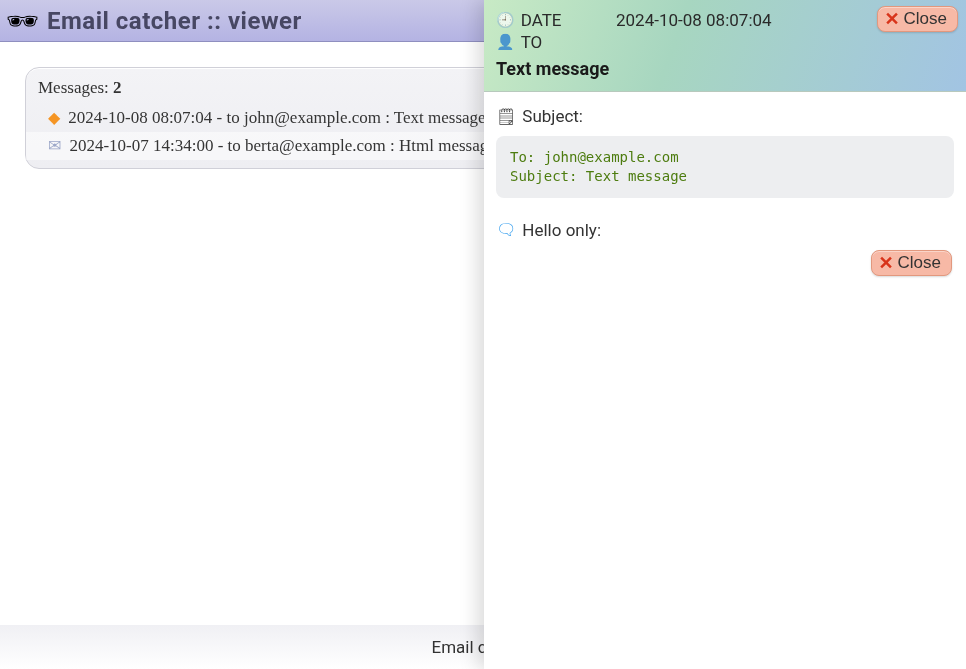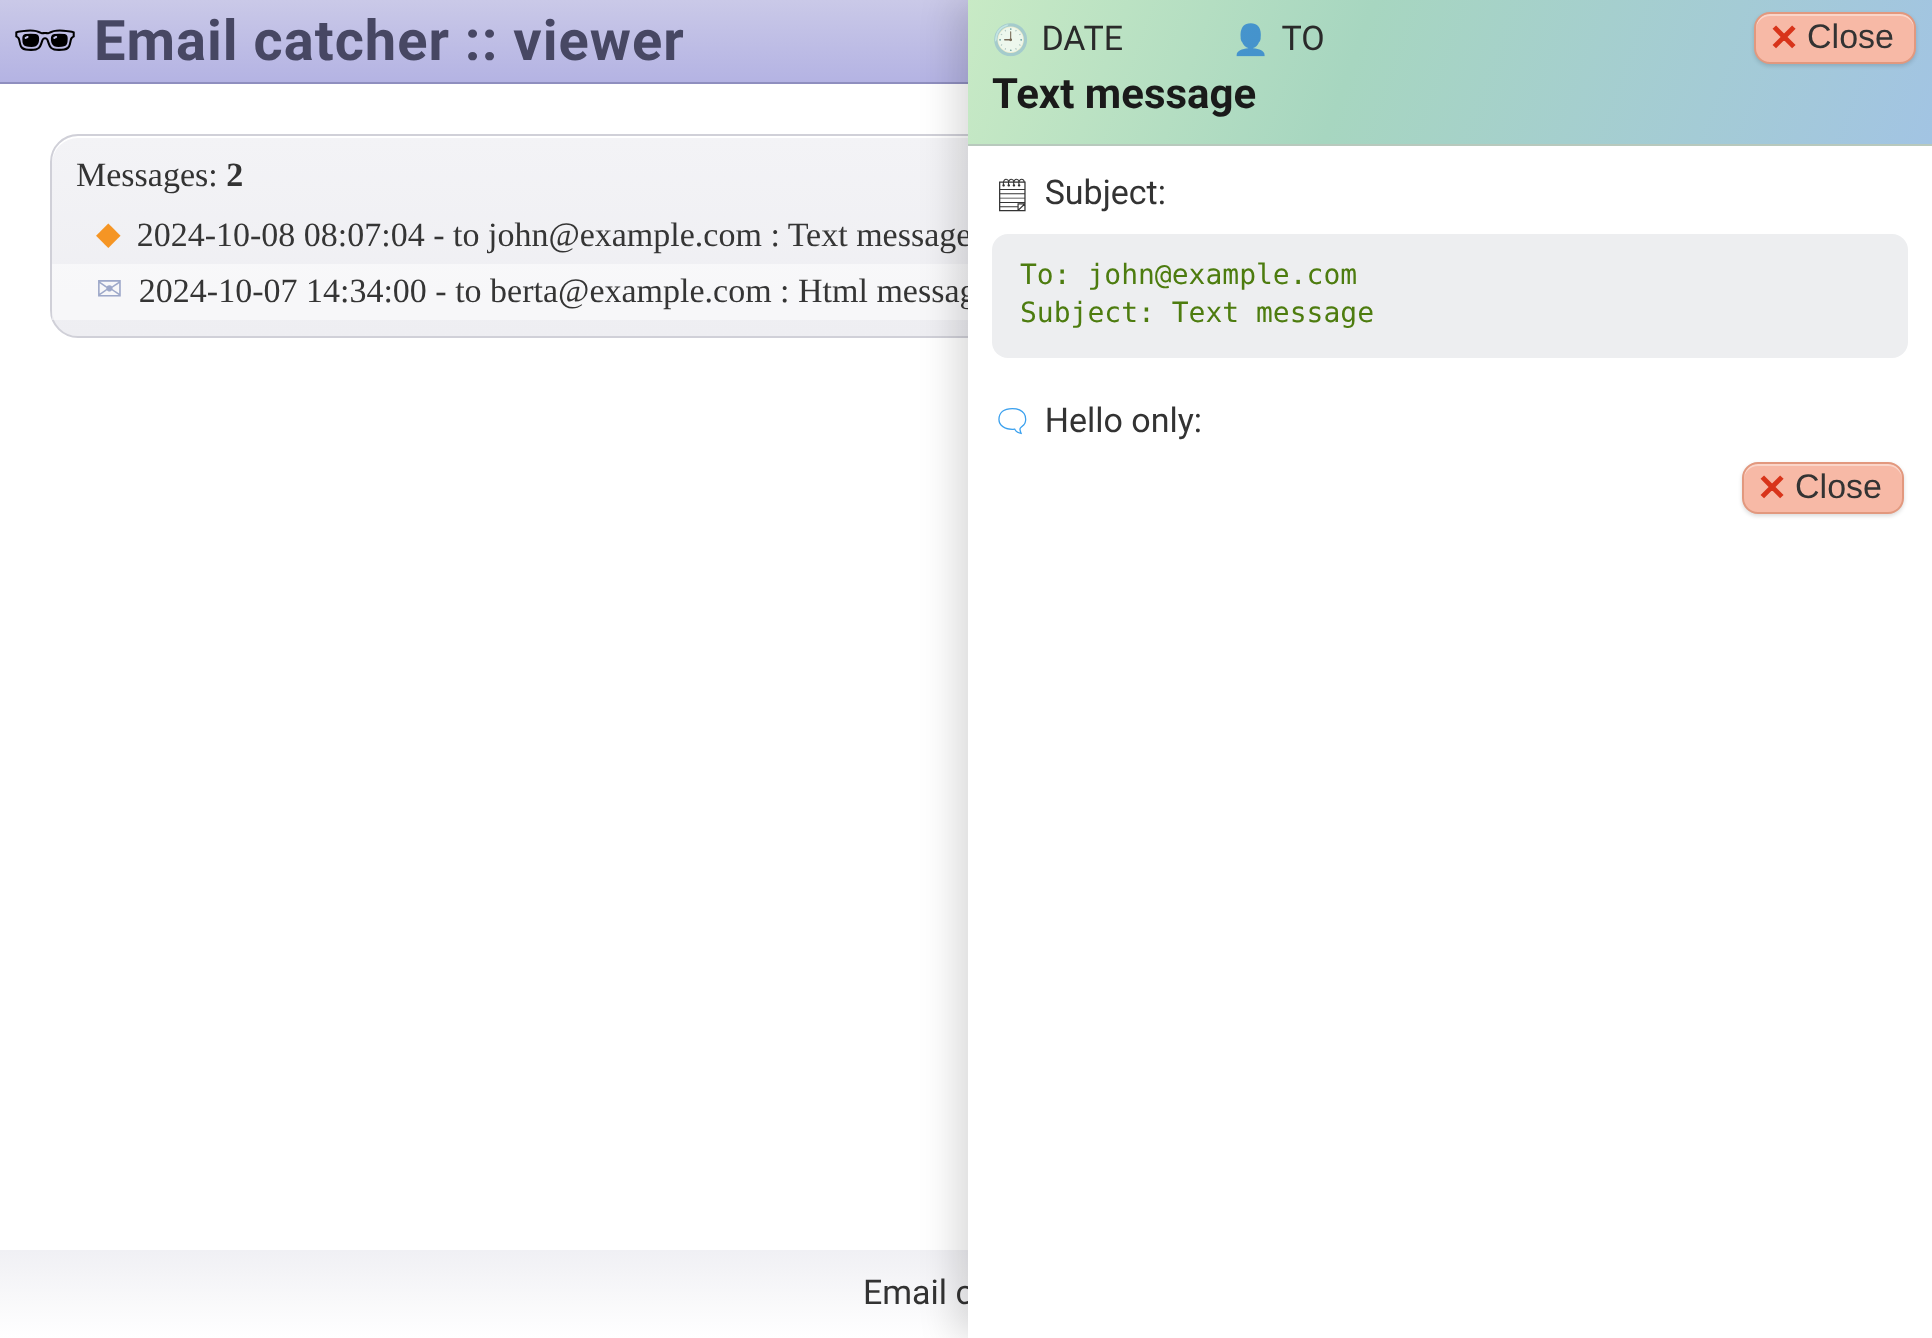--- a/index.html
+++ b/index.html
@@ -27,21 +27,21 @@
       background: linear-gradient(to bottom, #cac9e8 0%, #b4b3e3 100%);
       border-bottom: 1px solid #8f8fbf;
     }
     .header-bar .glasses {
       font-size: 26px;
       margin-right: 8px;
       line-height: 1;
       filter: brightness(0);
     }
     .header-bar .title {
-      font-size: 28px;
+      font-size: 24px;
       font-weight: 700;
       color: #474763;
       letter-spacing: 0.5px;
     }
 
     
     .messages-box {
       margin: 25px;
       border: 1px solid #d0d0d8;
       border-radius: 14px;
@@ -124,21 +124,21 @@
       display: flex;
       align-items: center;
       gap: 6px;
     }
     .meta-label .ico {
       font-size: 15px;
       opacity: 0.7;
     }
     .subject-line {
       font-weight: 700;
-      font-size: 21px;
+      font-size: 18px;
       margin-top: 6px;
       color: #1a1a1a;
     }
 
     .close-btn {
       display: inline-flex;
       align-items: center;
       gap: 4px;
       background: #f7b9a6;
       border: 1px solid #e2987e;
@@ -227,20 +227,21 @@
     <button class="close-btn close-top">
       <span class="x">✕</span>
       <span>Close</span>
     </button>
 
     <div class="meta-table">
       <div class="meta-label">
         <span class="ico">🕘</span>
         <span>DATE</span>
       </div>
+      <div>2024-10-08 08:07:04</div>
 
       <div class="meta-label">
         <span class="ico">👤</span>
         <span>TO</span>
       </div>
     </div>
 
     <div class="subject-line">Text message</div>
   </div>
 

